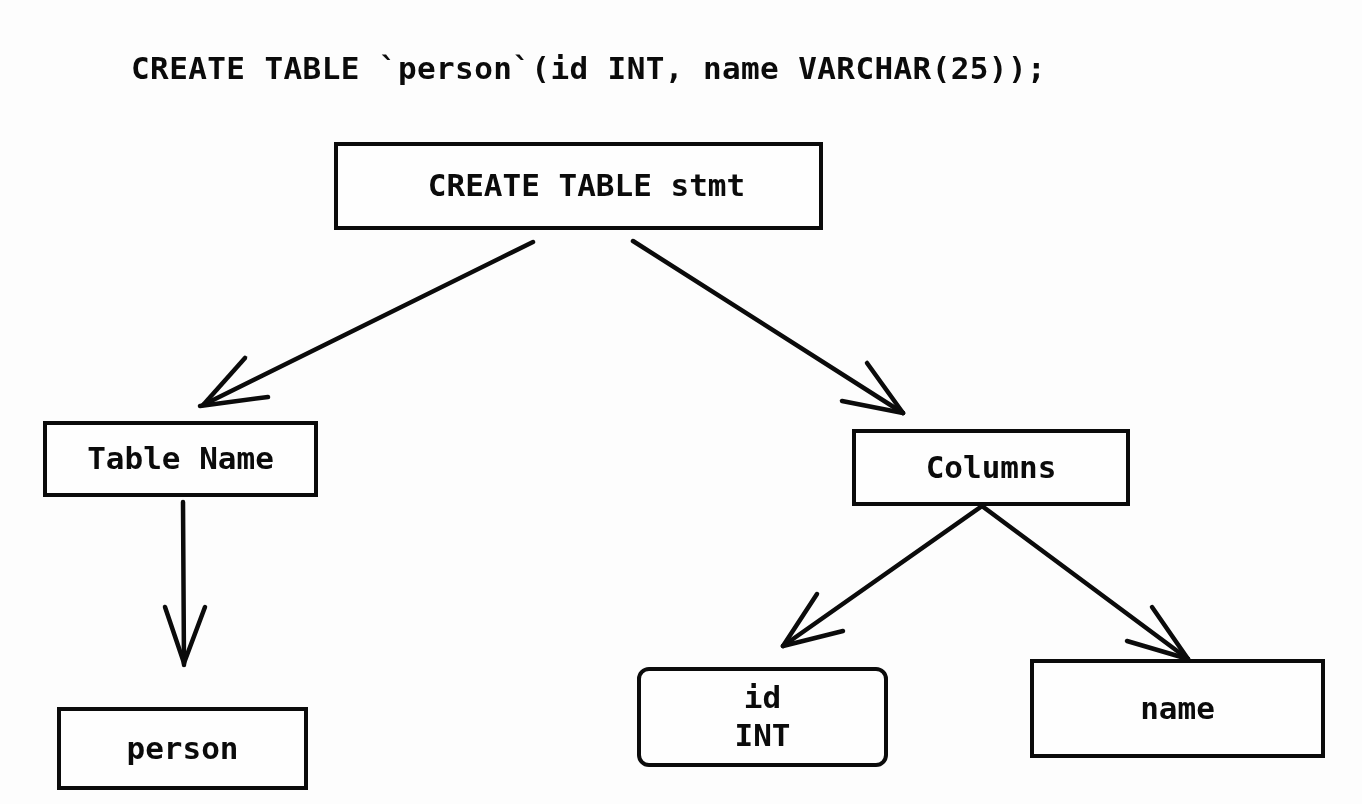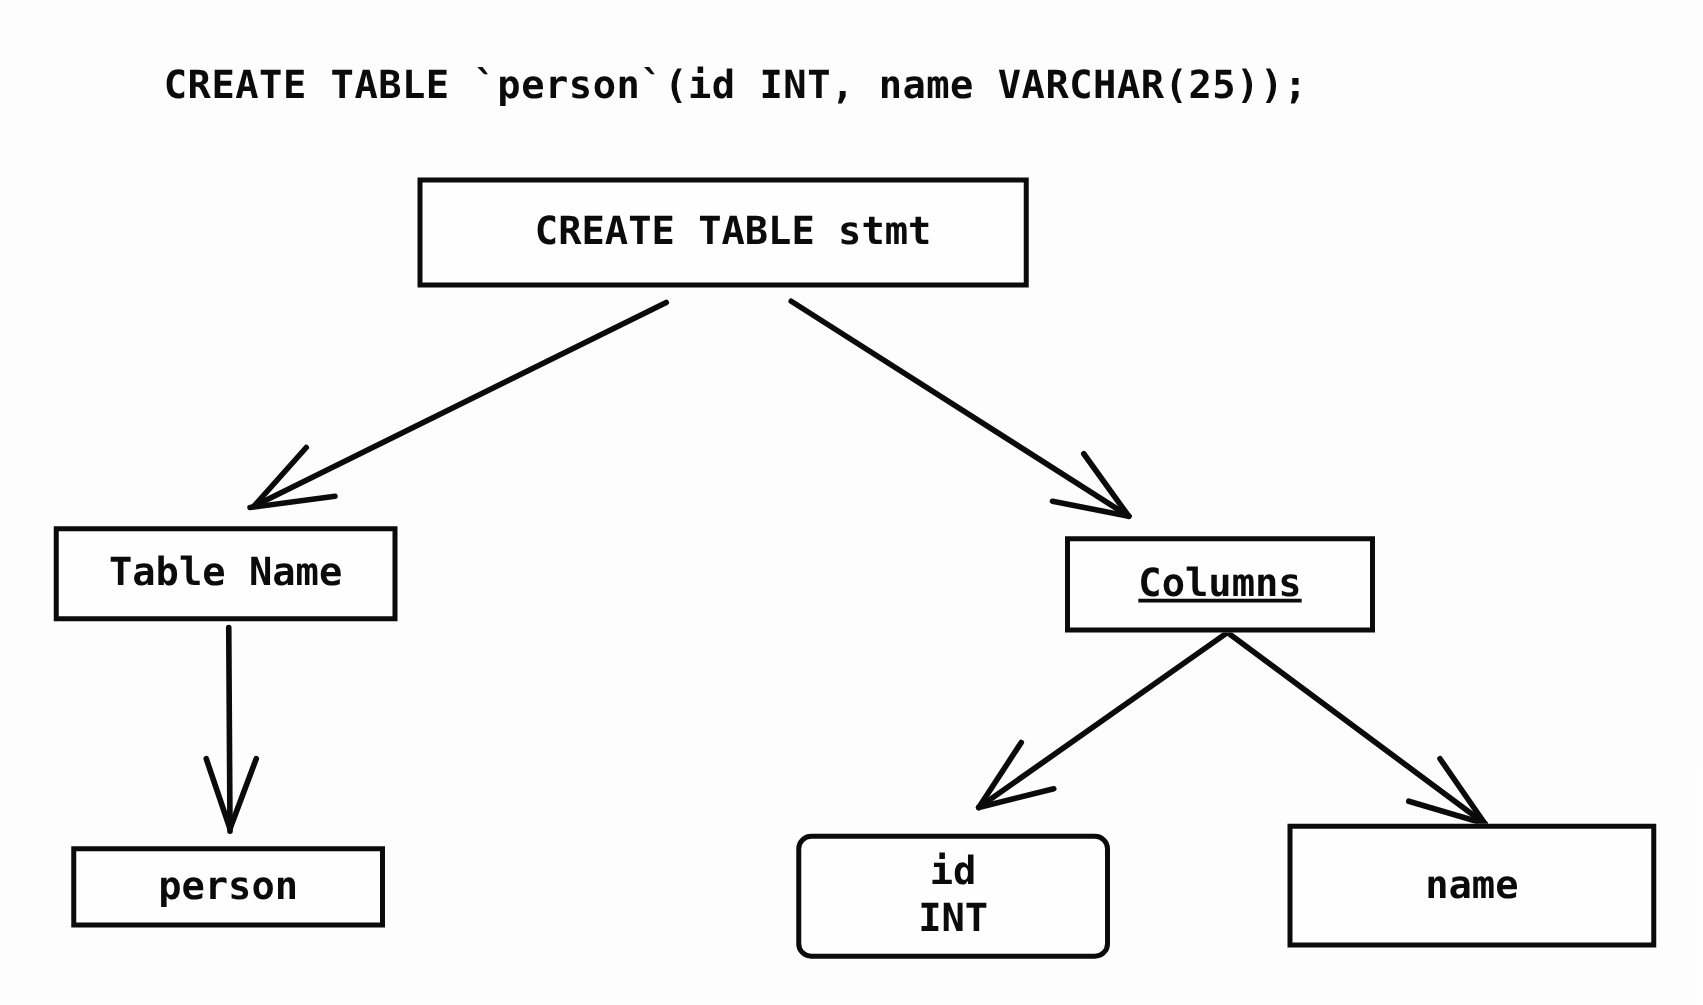--- a/index.html
+++ b/index.html
@@ -36,22 +36,22 @@
     align-items: center;
     justify-content: center;
     font-size: 31px;
     font-weight: bold;
     line-height: 1.22;
     text-align: center;
     white-space: pre;
   }
   .node-stmt       { left: 334px; top: 142px; width: 489px; height: 88px; padding-left: 16px; }
   .node-table-name { left: 43px;  top: 421px; width: 275px; height: 76px; }
-  .node-columns    { left: 852px; top: 429px; width: 248px; height: 77px; text-decoration: underline; }
-  .node-person     { left: 57px;  top: 677px; width: 251px; height: 65px; }
+  .node-columns    { left: 852px; top: 429px; width: 278px; height: 77px; }
+  .node-person     { left: 57px;  top: 707px; width: 251px; height: 83px; }
   .node-col-id     { left: 637px; top: 667px; width: 251px; height: 100px; border-radius: 12px; }
   .node-col-name   { left: 1030px; top: 659px; width: 295px; height: 99px; }
   .edges-layer {
     position: absolute;
     left: 0;
     top: 0;
     width: 1362px;
     height: 804px;
     pointer-events: none;
   }

